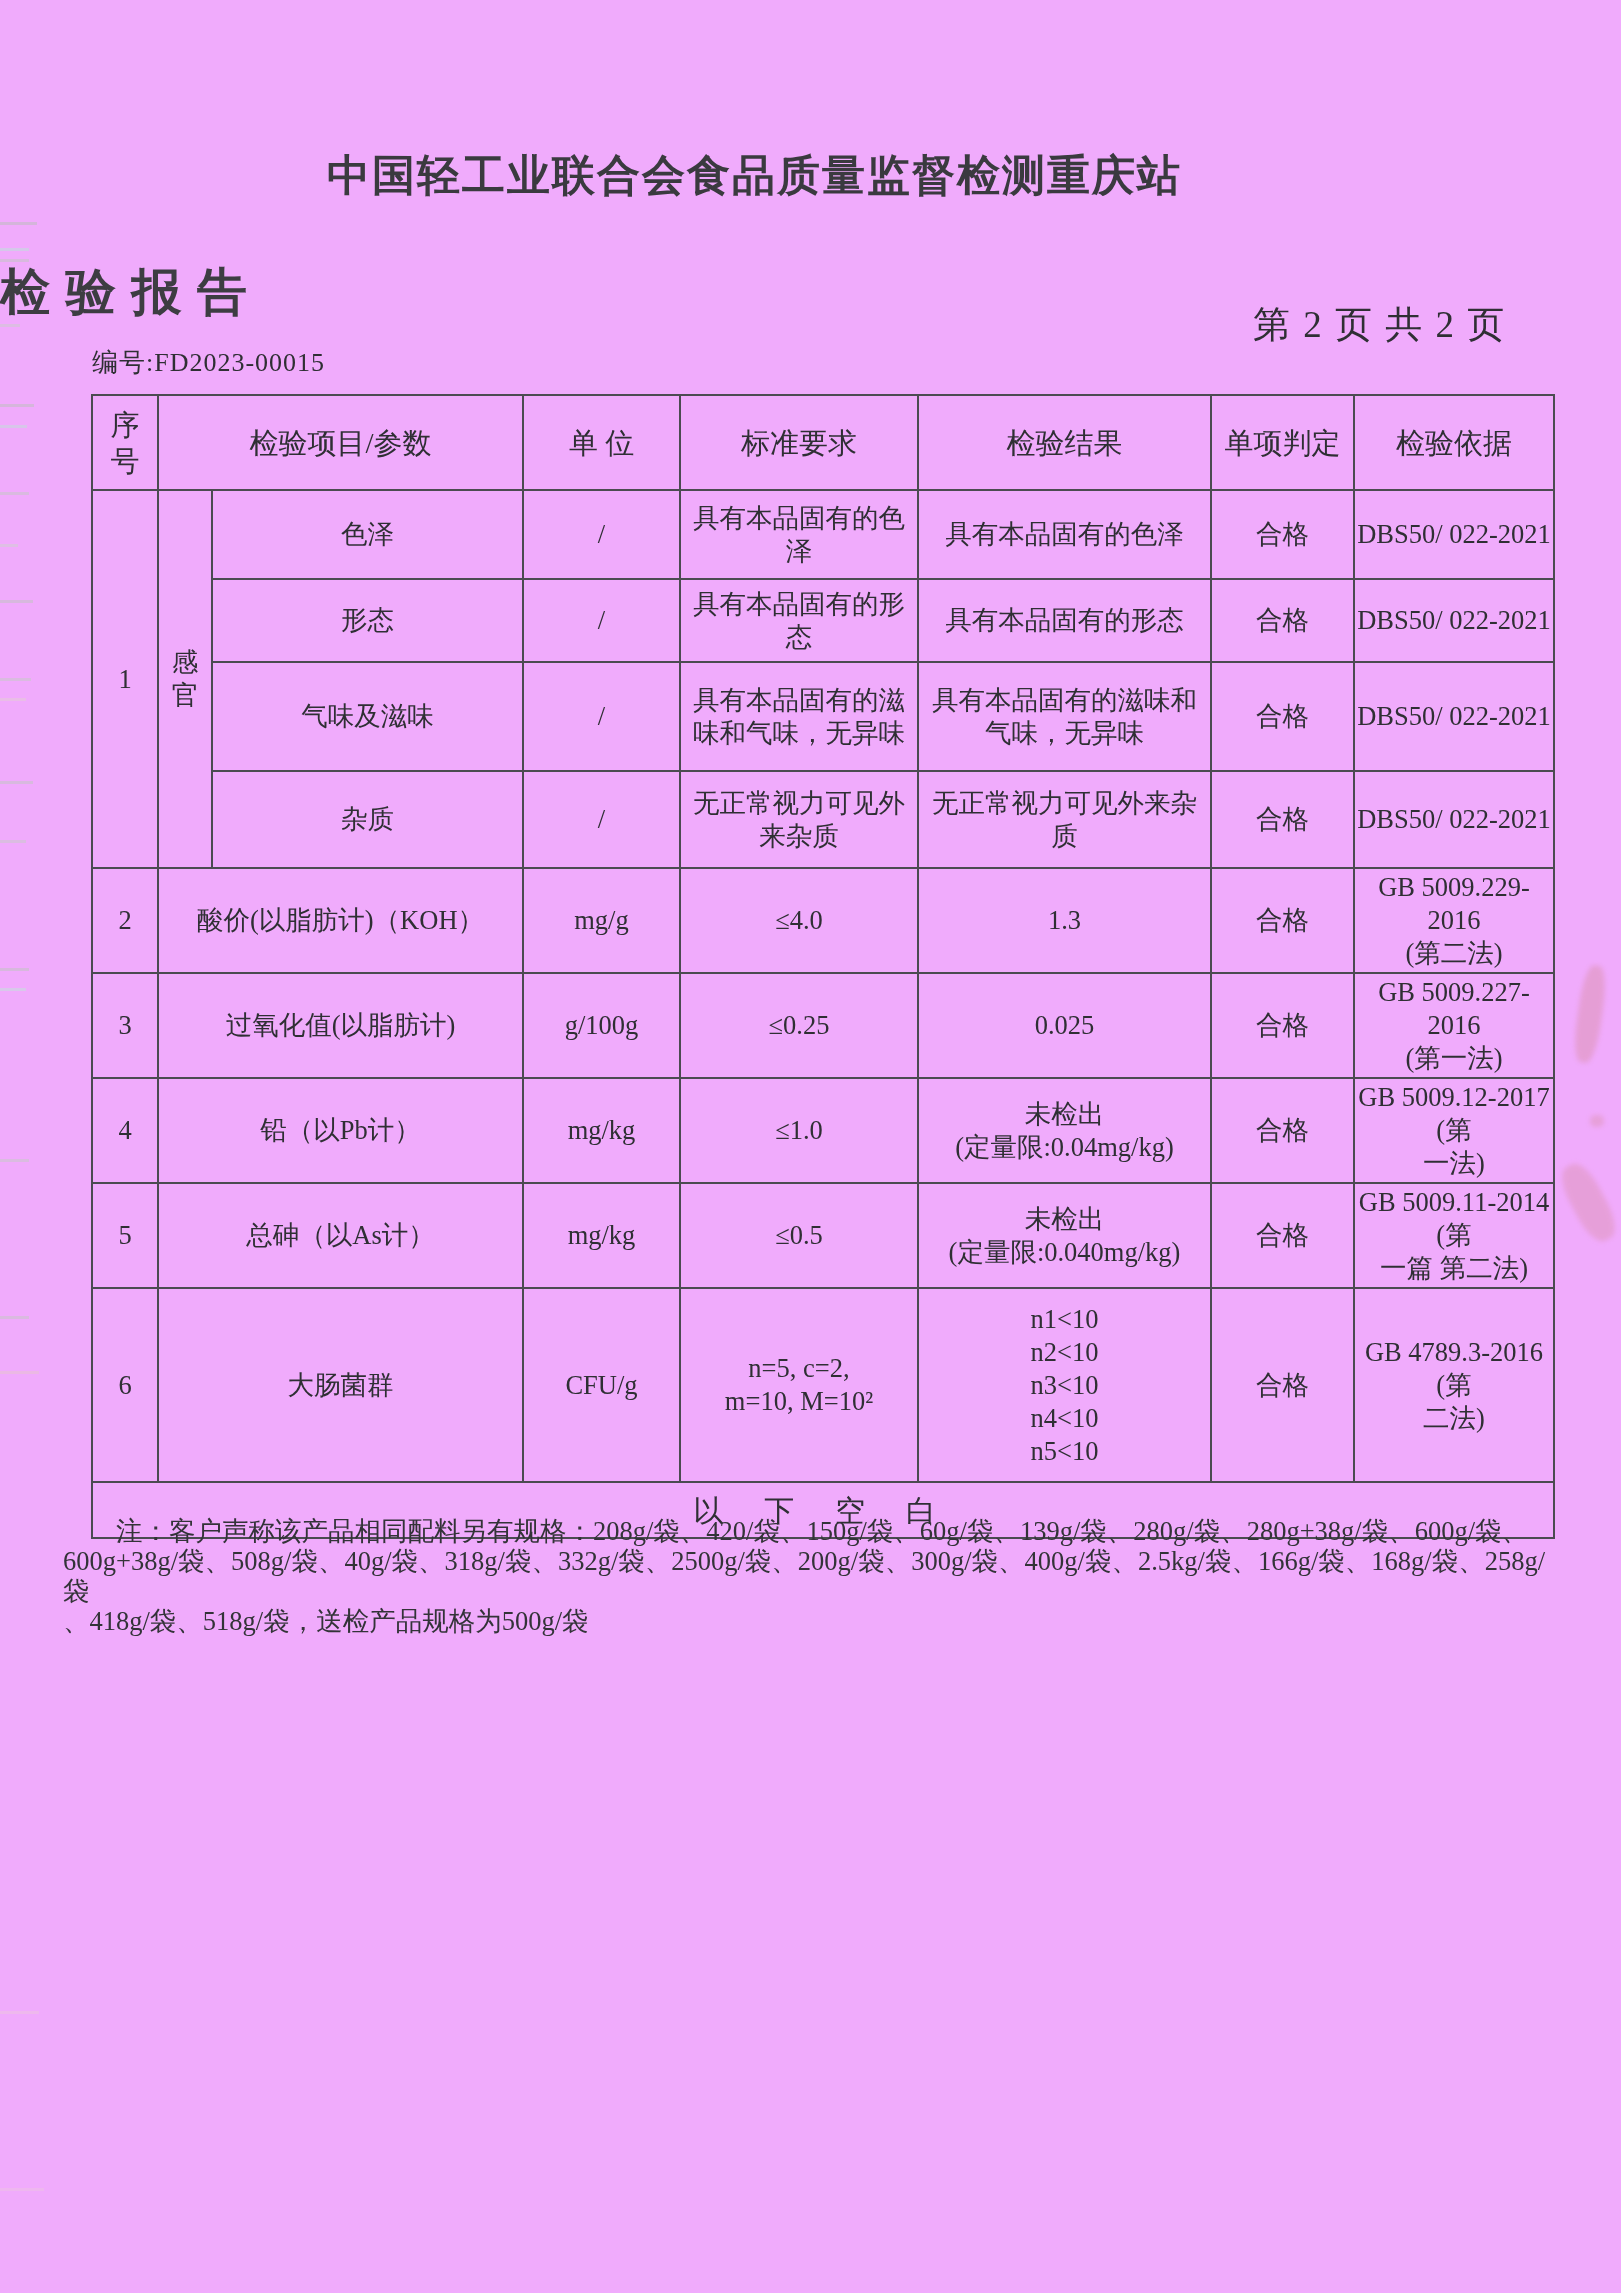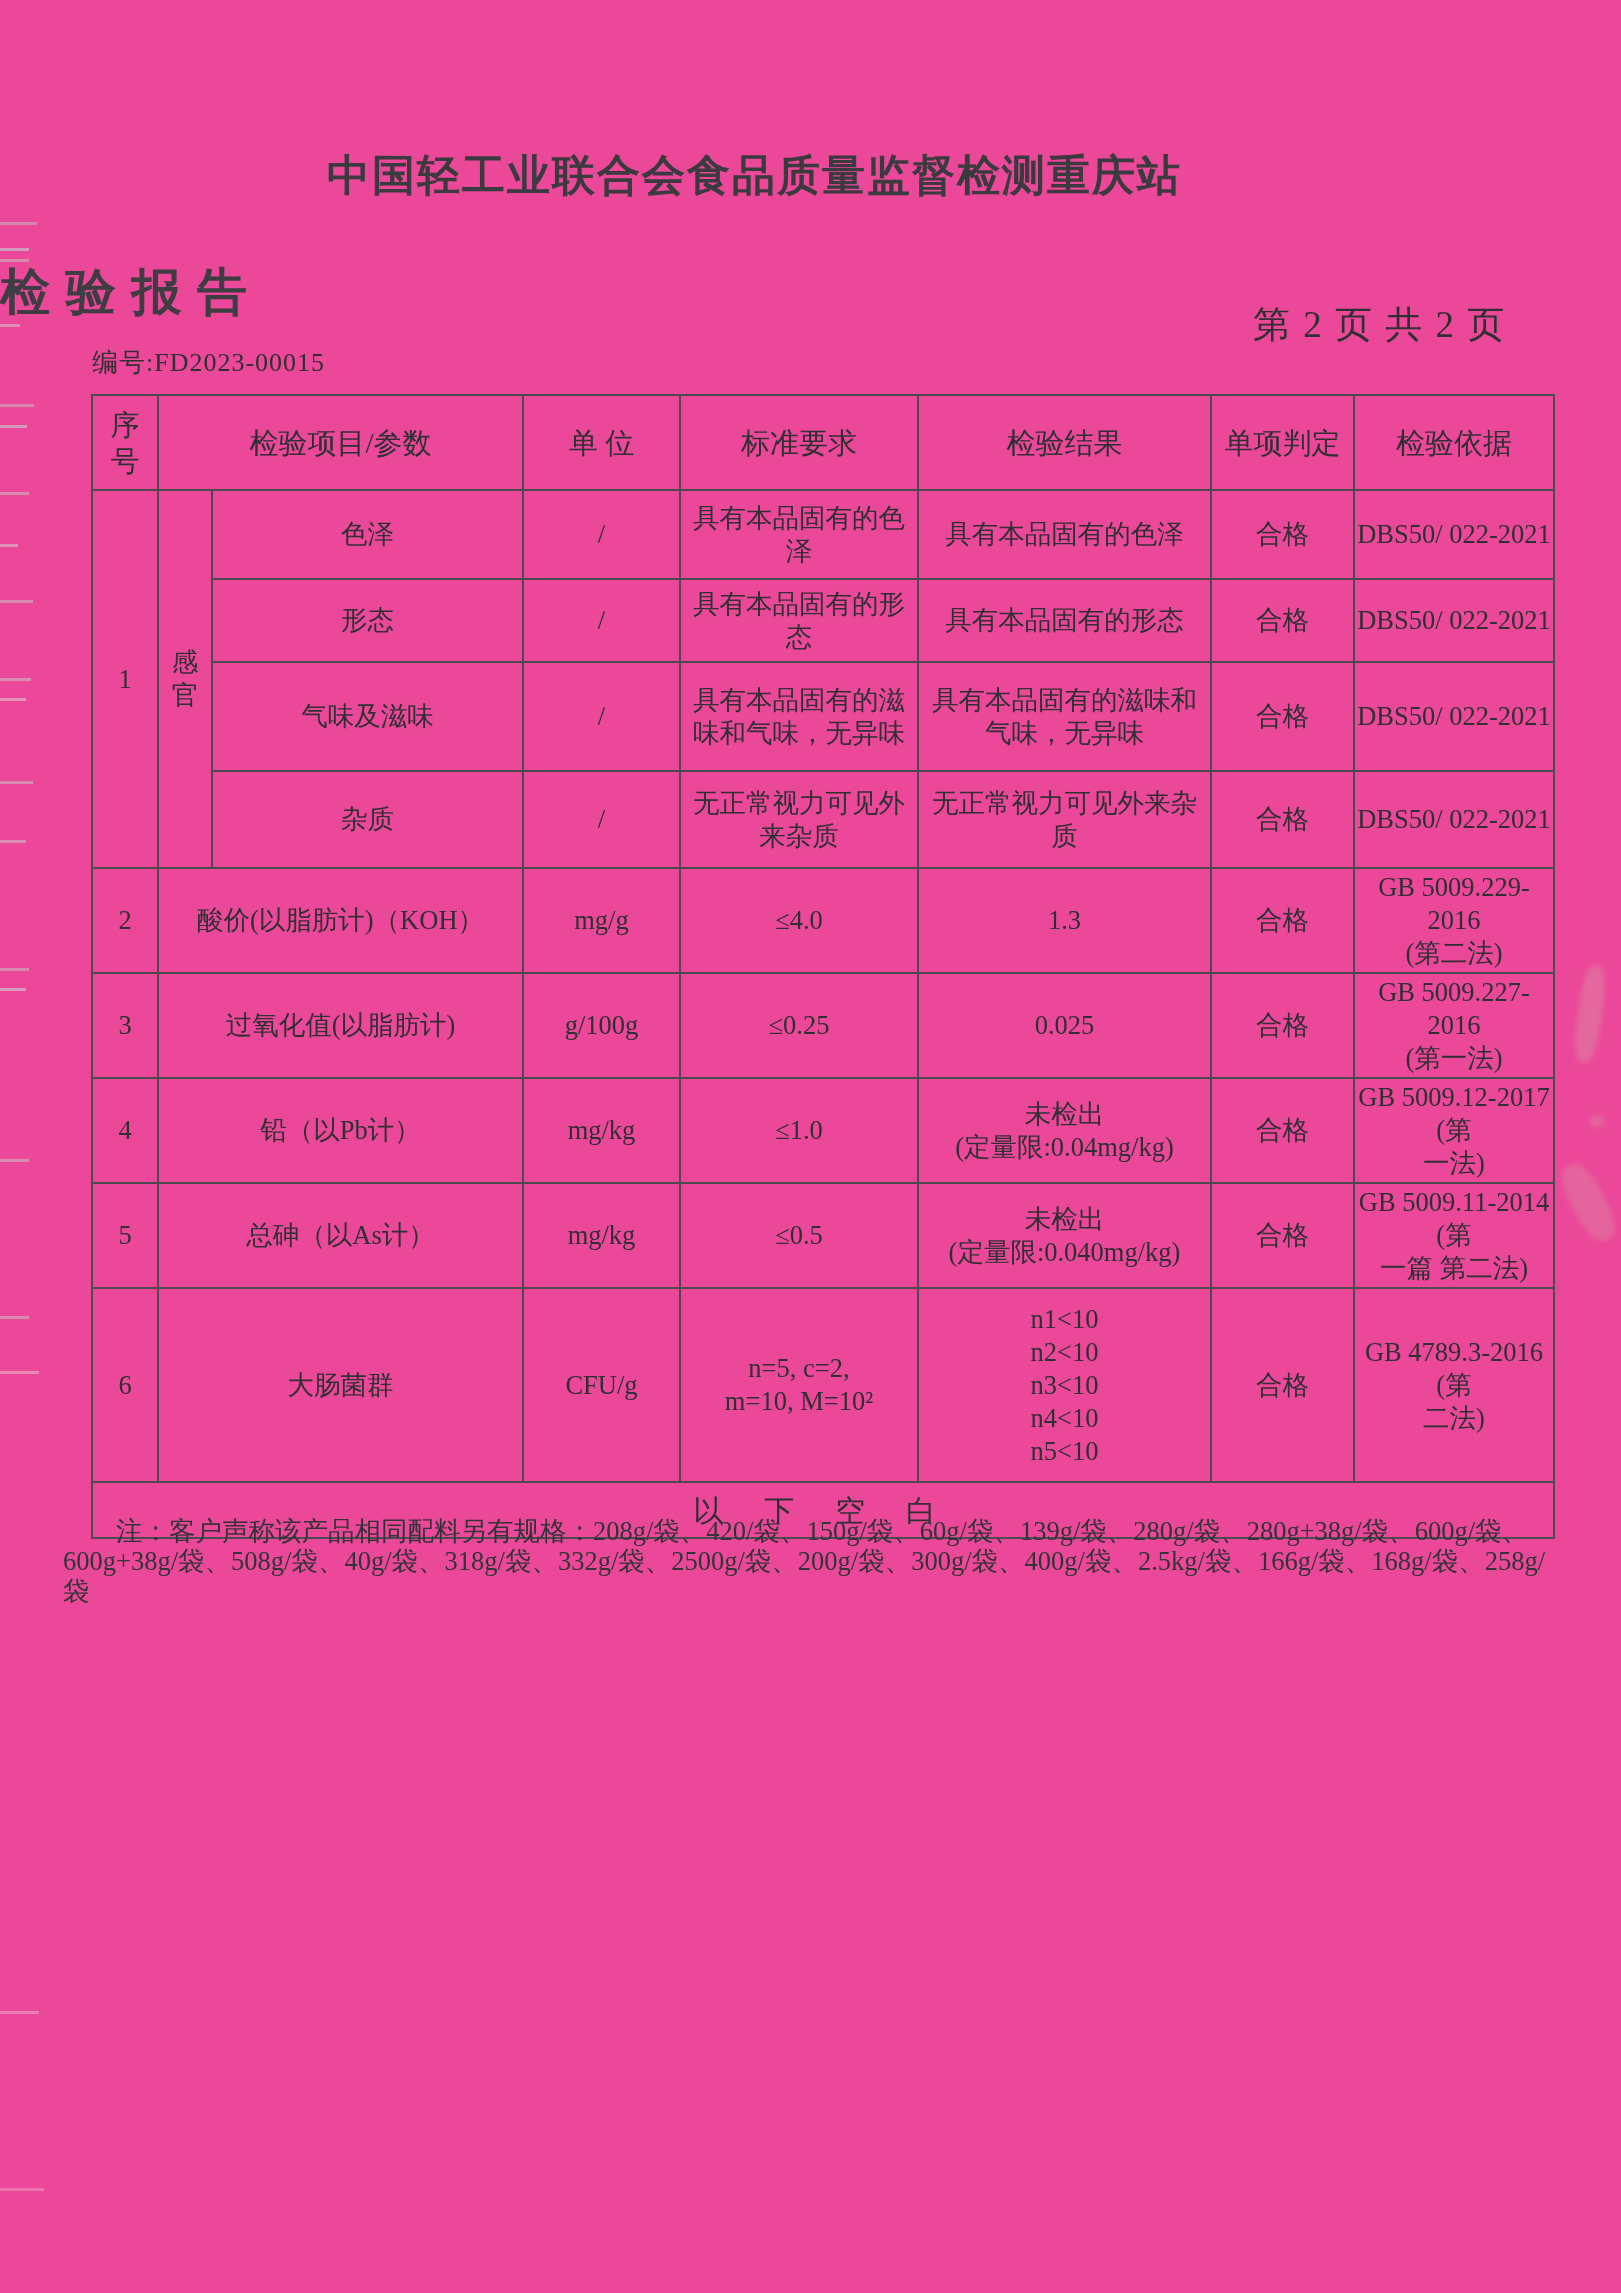--- a/index.html
+++ b/index.html
@@ -1,18 +1,18 @@
 <!DOCTYPE html>
 <html><head>
 <meta charset="utf-8">
 <style>
   html,body { margin:0; padding:0; background:#9a9a9a; }
   .page {
     position:relative; width:1621px; height:2294px; margin:0 auto;
-    background:#ec4899; overflow:hidden;
+    background:#f0abfc; overflow:hidden;
     font-family:"Liberation Serif","DejaVu Serif",serif;
     color:#2f2f34;
   }
   .title {
     position:absolute; top:147px; left:0; width:1509px;
     text-align:center; font-size:43px; font-weight:bold;
     letter-spacing:2px; color:#3a3a3f;
   }
   .subtitle {
     position:absolute; top:259px; left:0; width:1470px;
@@ -181,20 +181,21 @@
 
     <tr class="blankrow" style="height:56px">
       <td colspan="8">以 下 空 白</td>
     </tr>
   </tbody>
     </table>
 
   <div class="note">
     <div class="l1">注：客户声称该产品相同配料另有规格：208g/袋、420/袋、150g/袋、60g/袋、139g/袋、280g/袋、280g+38g/袋、600g/袋、</div>
     <div>600g+38g/袋、508g/袋、40g/袋、318g/袋、332g/袋、2500g/袋、200g/袋、300g/袋、400g/袋、2.5kg/袋、166g/袋、168g/袋、258g/袋</div>
+    <div>、418g/袋、518g/袋，送检产品规格为500g/袋</div>
   </div>
 
   <div class="artifact streak" style="left:0;top:222px;width:37px;background:#bdbdbd;"></div>
   <div class="artifact streak" style="left:0;top:248px;width:29px;background:#bfe0db;"></div>
   <div class="artifact streak" style="left:0;top:259px;width:29px;background:#c4c4c4;"></div>
   <div class="artifact streak" style="left:0;top:324px;width:19.6px;background:#cccccc;"></div>
   <div class="artifact streak" style="left:0;top:404px;width:34px;background:#c0c0c0;"></div>
   <div class="artifact streak" style="left:0;top:425px;width:27.4px;background:#c2ddd8;"></div>
   <div class="artifact streak" style="left:0;top:492px;width:29px;background:#c6c6c6;"></div>
   <div class="artifact streak" style="left:0;top:544px;width:17.6px;background:#cfcfcf;"></div>

